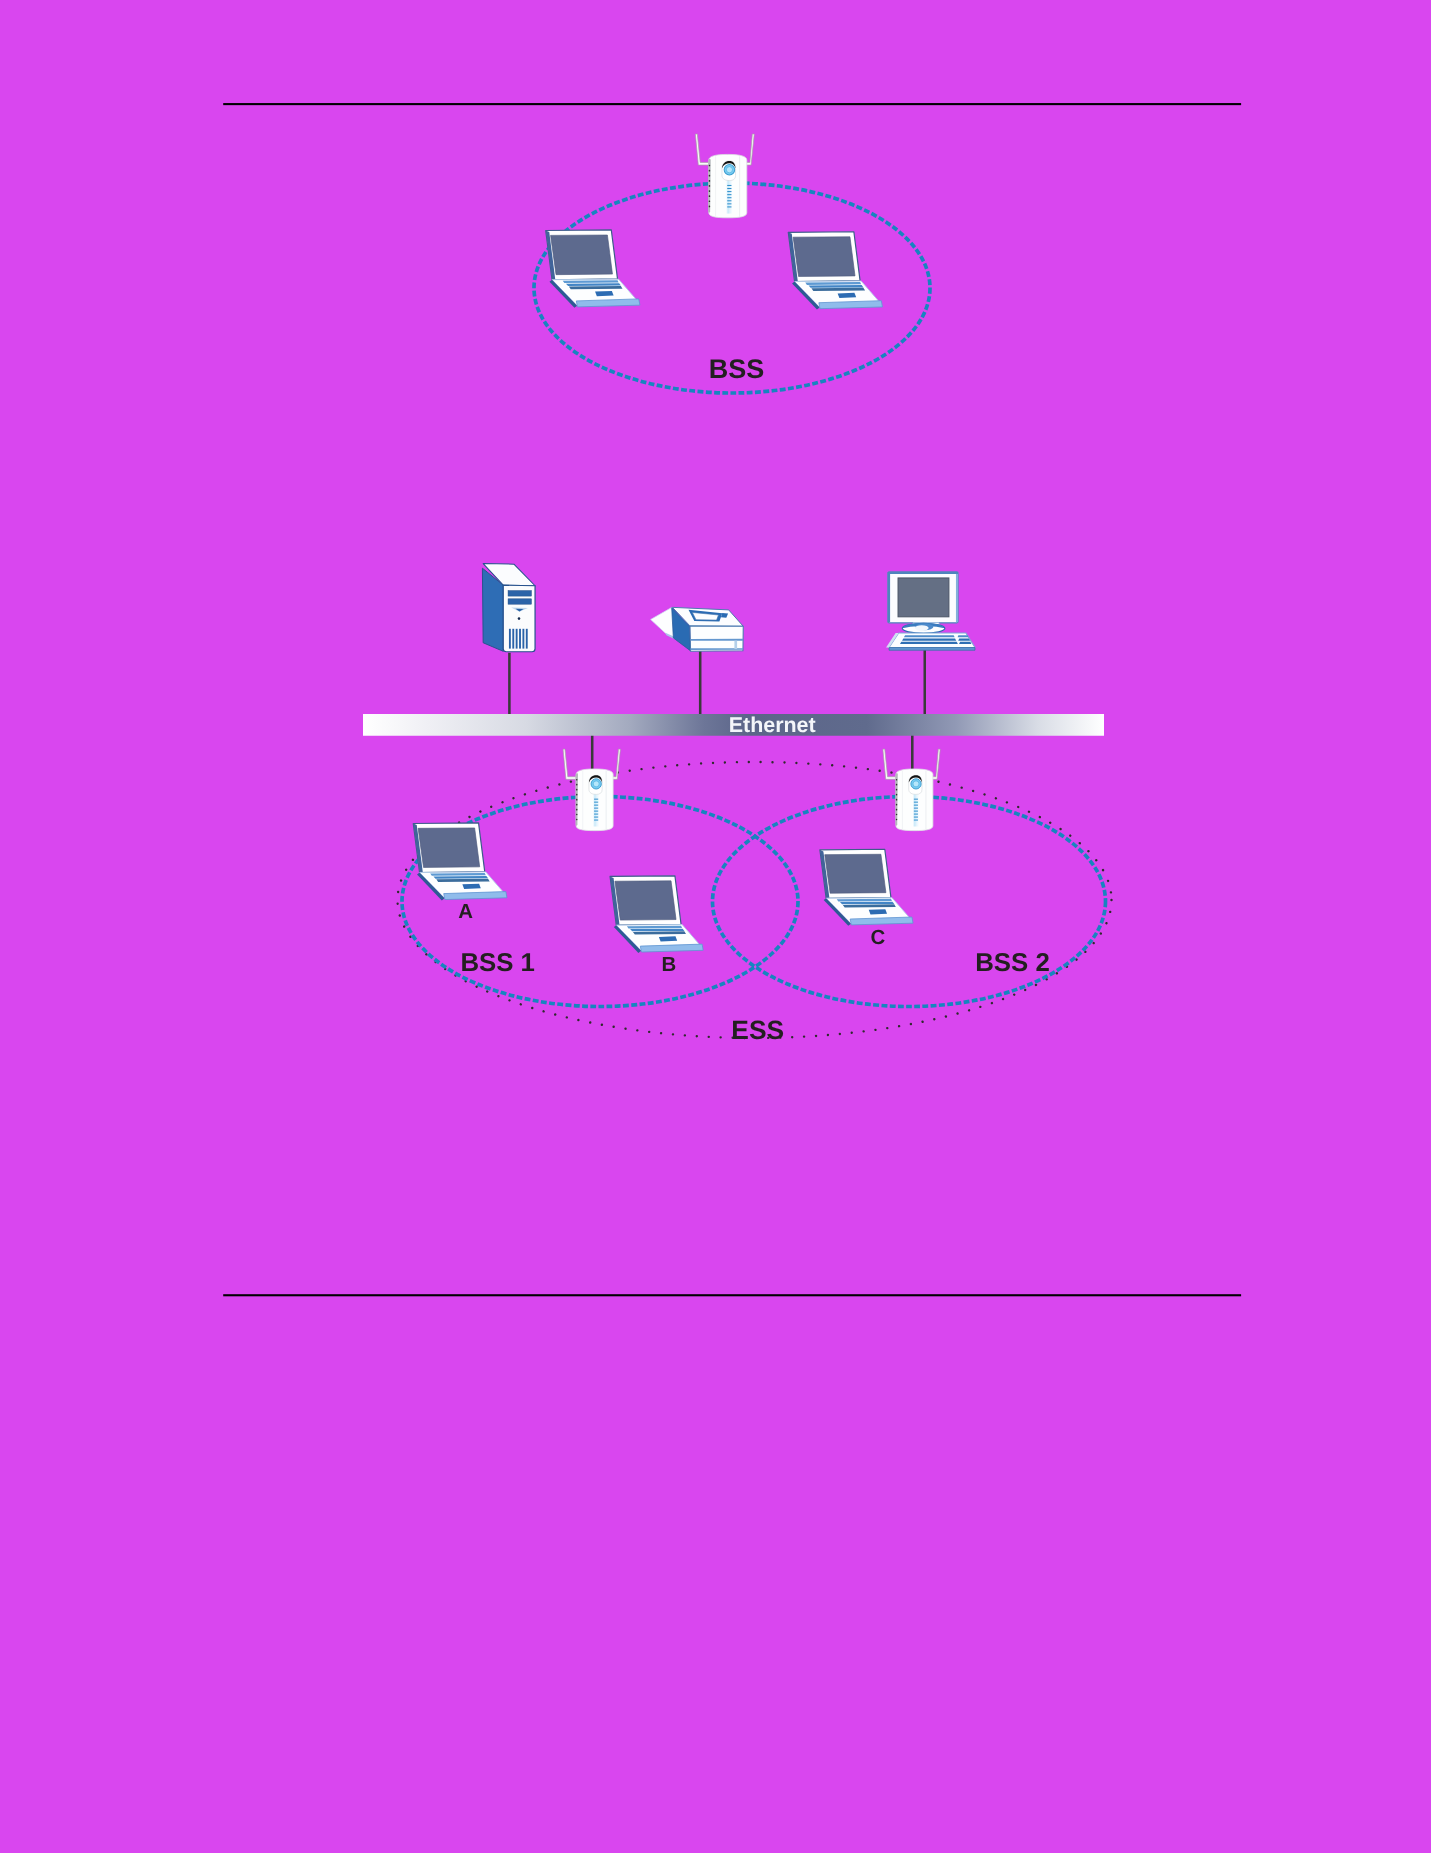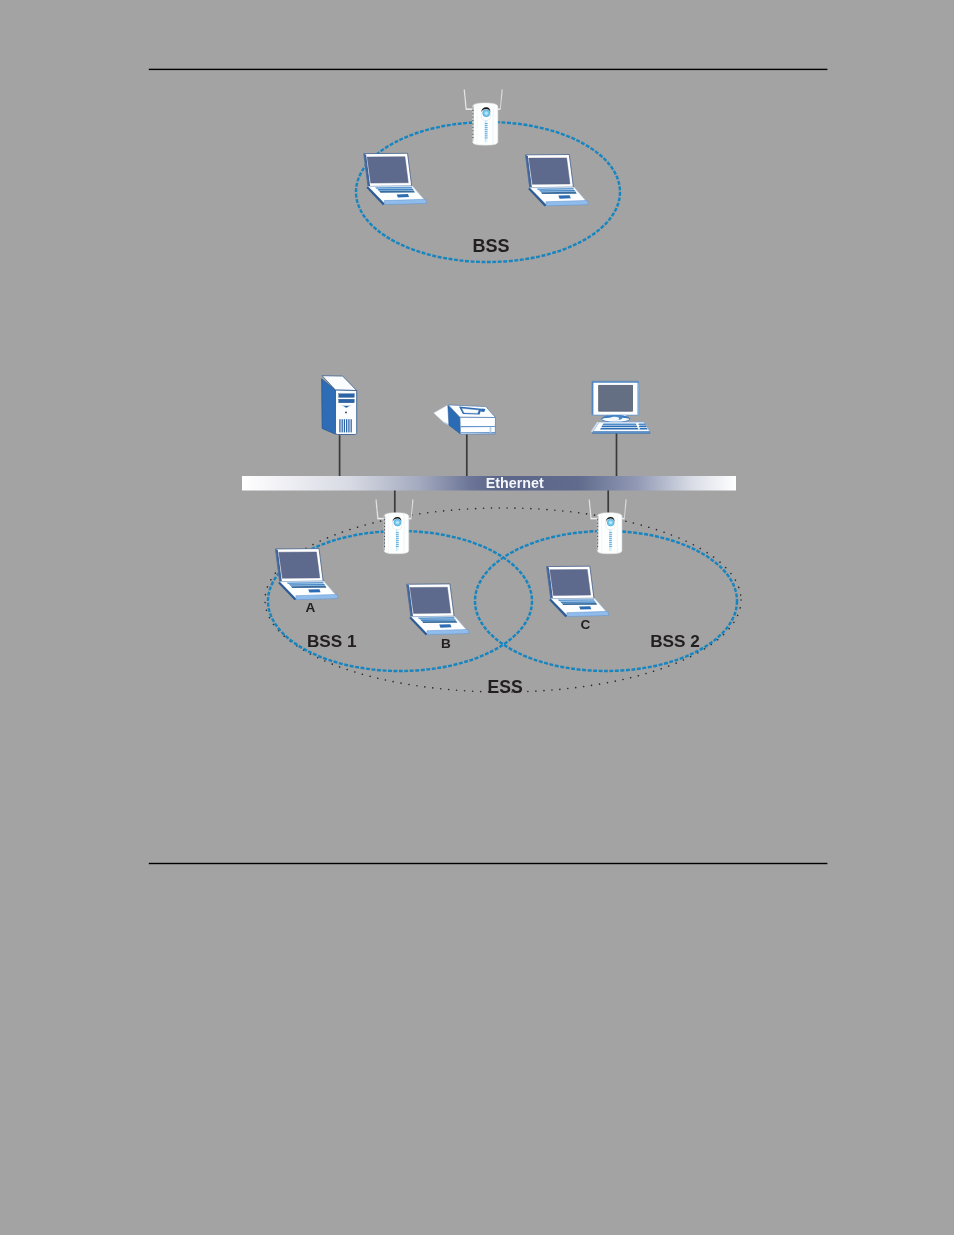--- a/index.html
+++ b/index.html
@@ -1,18 +1,18 @@
 <!DOCTYPE html>
 <html><head>
 <meta charset="utf-8">
 <style>
   html,body{margin:0;padding:0;background:#ffffff;}
   body{width:954px;height:1235px;overflow:hidden;
        font-family:"Liberation Sans",sans-serif;color:#231f20;}
-  .page{position:absolute;left:0;top:0;width:954px;height:1235px;background:#a3a3a3;}
+  .page{position:absolute;left:0;top:0;width:954px;height:1235px;background:#d946ef;}
   svg.canvas{position:absolute;left:0;top:0;display:block;}
   text{font-family:"Liberation Sans",sans-serif;will-change:transform;}
   html{-webkit-font-smoothing:antialiased;-moz-osx-font-smoothing:grayscale;}
 </style>
 </head>
 <body>
 
 <div class="page">
 <svg class="canvas" width="954" height="1235" viewBox="0 0 954 1235" xmlns="http://www.w3.org/2000/svg">
 <defs>

